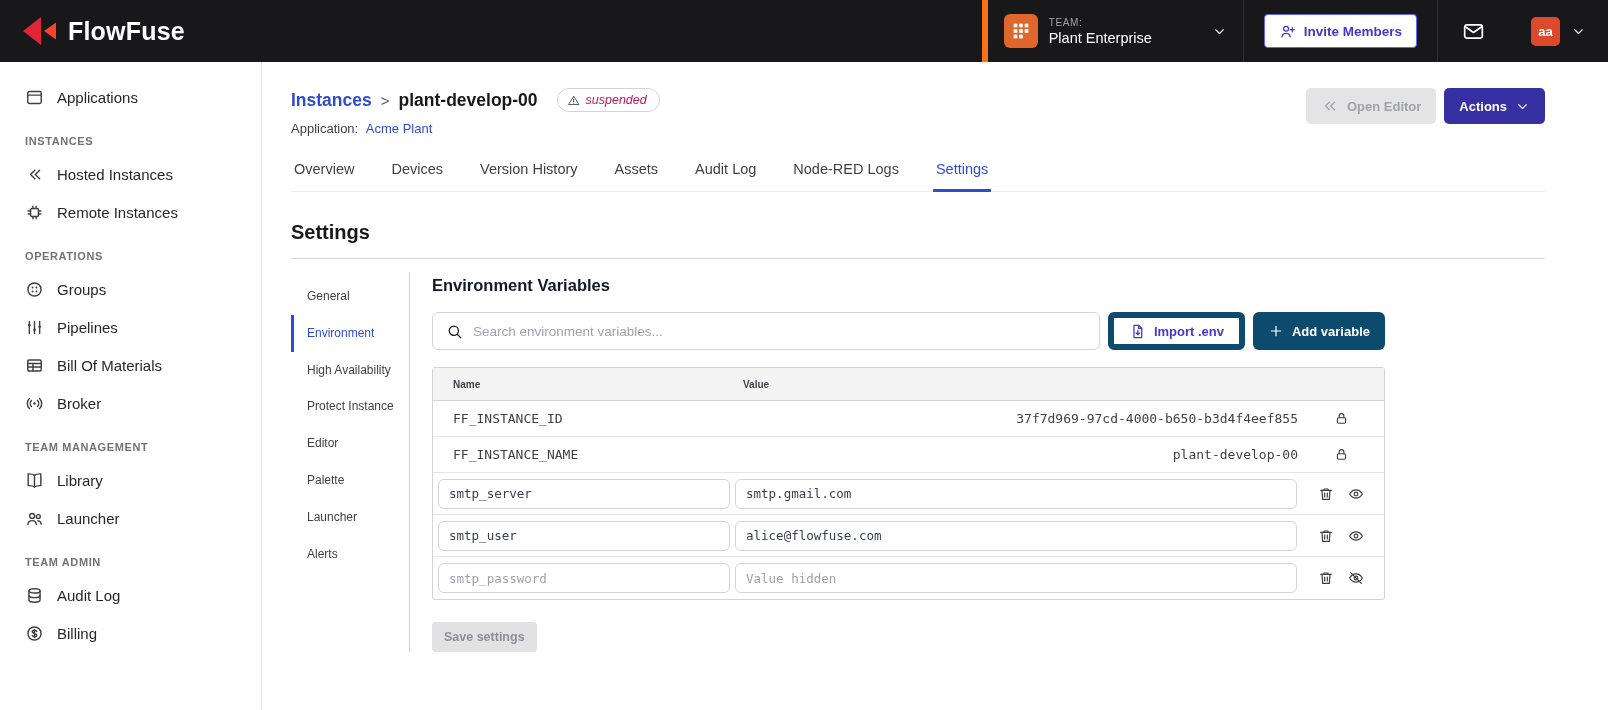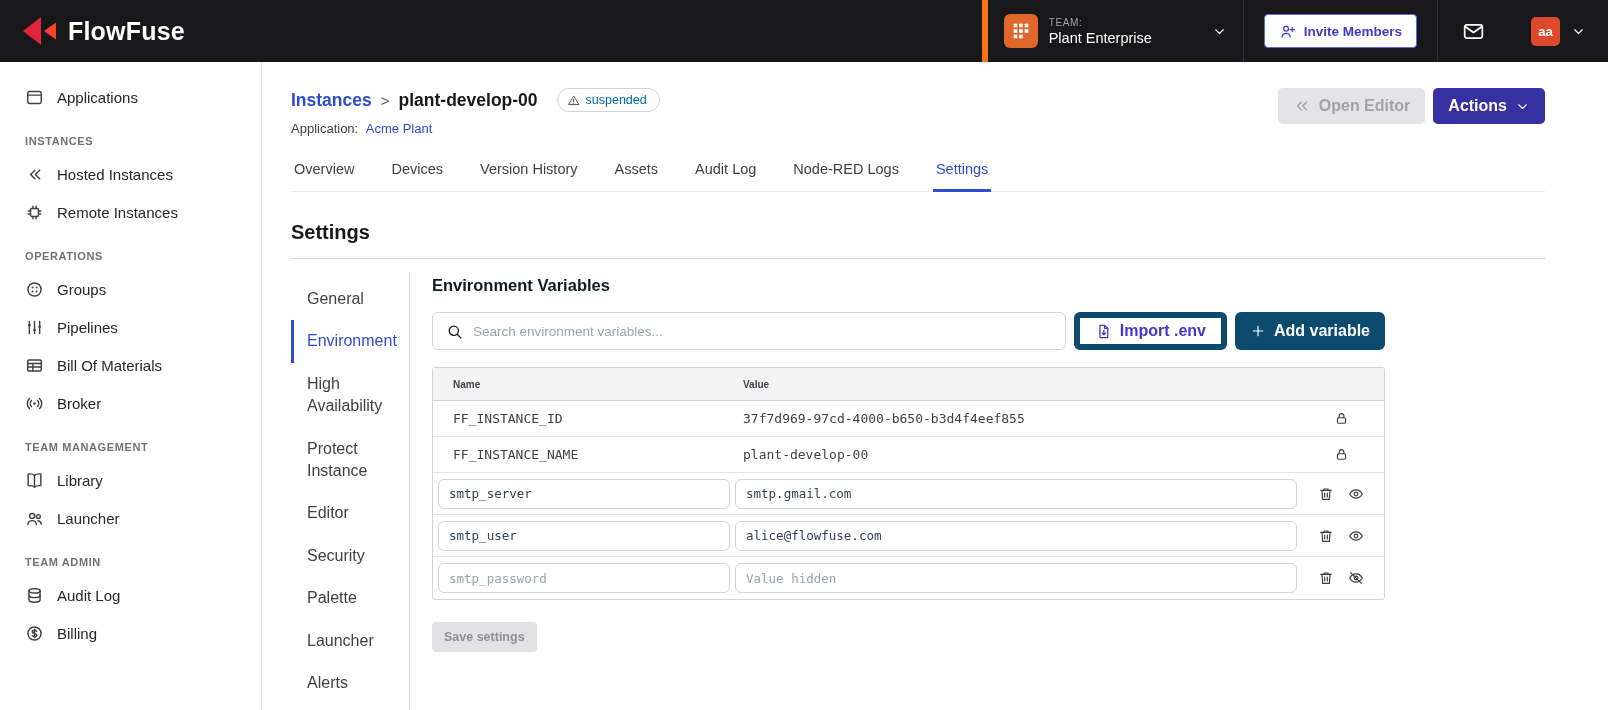--- a/index.html
+++ b/index.html
@@ -46,41 +46,41 @@
   .sb-item .icon svg { width: 19px; height: 19px; color: #3f3f46; }
   .sb-section { font-size: 11px; color: #71717a; letter-spacing: .6px; padding: 19px 25px 8px; font-weight: 600; }
 
   .main { flex: 1; padding: 0 63px 0 29px; position: relative; overflow: hidden; }
   .page-header { display: flex; justify-content: space-between; align-items: flex-start; padding-top: 26px; }
   .breadcrumb { display: flex; align-items: center; gap: 9px; font-size: 17.5px; font-weight: 700; }
   .bc-link { color: #2f4cd0; cursor: pointer; text-decoration: none; }
   .bc-sep { color: #52525b; font-weight: 400; font-size: 15px; }
   .bc-current { color: #18181b; }
   .badge { display: inline-flex; align-items: center; gap: 6px; border: 1px solid #d4d4d8; border-radius: 999px;
-           padding: 4px 12px 4px 9px; font-size: 12.5px; font-weight: 400; color: #0369a1; margin-left: 10px; background: #fff; }
+           padding: 4px 12px 4px 9px; font-size: 12.5px; font-weight: 400; color: #be185d; margin-left: 10px; background: #fff; font-style: italic; }
   .badge .icon svg { width: 13px; height: 13px; color: #52525b; }
   .app-line { margin-top: 9px; font-size: 13px; color: #3f3f46; }
   .app-link { color: #2f4cd0; margin-left: 4px; text-decoration: none; cursor: pointer; }
   .header-actions { display: flex; gap: 8px; }
-  .btn { display: inline-flex; align-items: center; gap: 8px; border-radius: 5px; font-size: 16px; font-weight: 700;
+  .btn { display: inline-flex; align-items: center; gap: 8px; border-radius: 5px; font-size: 13px; font-weight: 700;
          cursor: pointer; border: none; height: 36px; padding: 4px 15px; font-family: inherit; }
   .btn-disabled { background: #e4e4e7; color: #a1a1aa; cursor: default; }
   .btn-disabled .icon svg { width: 18px; height: 18px; }
   .btn-primary { background: #3730a3; color: #fff; }
 
   .tabs { display: flex; gap: 31px; margin-top: 25px; border-bottom: 1px solid #ececee; }
   .tab { padding: 0 3px 12px; font-size: 14.5px; color: #3f3f46; cursor: pointer; border-bottom: 3px solid transparent; margin-bottom: -1px; }
   .tab.active { color: #2f4cd0; border-bottom-color: #2f4cd0; font-weight: 500; }
 
   .settings-title { margin-top: 29px; font-size: 20px; font-weight: 700; color: #18181b; }
   .rule { border: none; border-top: 1px solid #d4d4d8; margin-top: 14px; }
 
   .settings-body { display: flex; margin-top: 13px; }
   .settings-nav { width: 119px; border-right: 1px solid #d4d4d8; padding-top: 6px; padding-bottom: 14px; flex: none; }
-  .snav-item { padding: 10px 6px 10px 13px; font-size: 16px; color: #3f3f46; cursor: pointer; border-left: 3px solid transparent; line-height: 1.4; }
+  .snav-item { padding: 10px 6px 10px 13px; font-size: 12px; color: #3f3f46; cursor: pointer; border-left: 3px solid transparent; line-height: 1.4; }
   .snav-item.active { color: #2f4cd0; border-left-color: #2f4cd0; }
   .settings-content { flex: 1; padding-left: 22px; padding-top: 4px; }
   .section-heading { font-size: 16.5px; font-weight: 700; color: #111827; margin-bottom: 17px; }
   .env-wrap { width: 953px; }
   .env-toolbar { display: flex; gap: 8px; }
   .env-search { flex: 1; display: flex; align-items: center; gap: 10px; border: 1px solid #d4d4d8; border-radius: 6px; height: 38px; padding: 0 13px; background: #fff; }
   .env-search .icon svg { width: 17px; height: 17px; color: #18181b; }
   .env-search input { flex: 1; border: none; outline: none; font-size: 13.5px; color: #374151; font-family: inherit; }
   .env-search input::placeholder { color: #9ca3af; }
   .btn-outline { background: #fff; border: 6px solid #0c4a6e; color: #4338ca; height: 38px; border-radius: 6px; flex: none; }
@@ -90,21 +90,21 @@
 
   .env-table { margin-top: 17px; border: 1px solid #d4d4d8; border-radius: 3px; background: #fff; }
   .t-head { display: grid; grid-template-columns: 300px 1fr 86px; background: #f4f4f5; border-bottom: 1px solid #d4d4d8;
             height: 33px; align-items: center; font-size: 10px; font-weight: 700; color: #3f3f46; }
   .t-head .th:first-child { padding-left: 20px; }
   .t-head .th:nth-child(2) { padding-left: 10px; }
   .t-row { display: grid; grid-template-columns: 300px 1fr 86px; align-items: center; border-bottom: 1px solid #e4e4e7; }
   .t-row:last-child { border-bottom: none; }
   .t-row.locked { height: 36px; font-size: 13px; color: #3f3f46; }
   .t-row.locked .name { padding-left: 20px; }
-  .t-row.locked .value { padding-left: 10px; }
+  .t-row.locked .value { padding-left: 10px; text-align: right; }
   .t-row.editable { height: 42px; }
   .cell { padding: 0 3px 0 5px; }
   .cell.value-cell { padding: 0 1px 0 2px; }
   .env-input { height: 30px; border: 1px solid #d4d4d8; border-radius: 6px; padding: 0 10px; font-family: "DejaVu Sans Mono", monospace;
                font-size: 12.5px; color: #374151; width: 100%; outline: none; background: #fff; }
   .env-input::placeholder { color: #9ca3af; }
   .env-input.muted { color: #9ca3af; }
   .actions { display: flex; justify-content: center; align-items: center; gap: 14px; }
   .actions .icon svg { width: 15px; height: 15px; color: #3f3f46; }
   .icon-btn { cursor: pointer; display: inline-flex; }
@@ -359,21 +359,20 @@
       <h2 class="settings-title">Settings</h2>
       <hr class="rule">
 
       <div class="settings-body">
         <div class="settings-nav">
             <div class="snav-item">General</div>
             <div class="snav-item active">Environment</div>
             <div class="snav-item">High Availability</div>
             <div class="snav-item">Protect Instance</div>
             <div class="snav-item">Editor</div>
-            <div class="snav-item">Security</div>
             <div class="snav-item">Palette</div>
             <div class="snav-item">Launcher</div>
             <div class="snav-item">Alerts</div>
           </div>
 
         <div class="settings-content">
           <h3 class="section-heading">Environment Variables</h3>
           <div class="env-wrap">
             <div class="env-toolbar">
               <div class="env-search">

